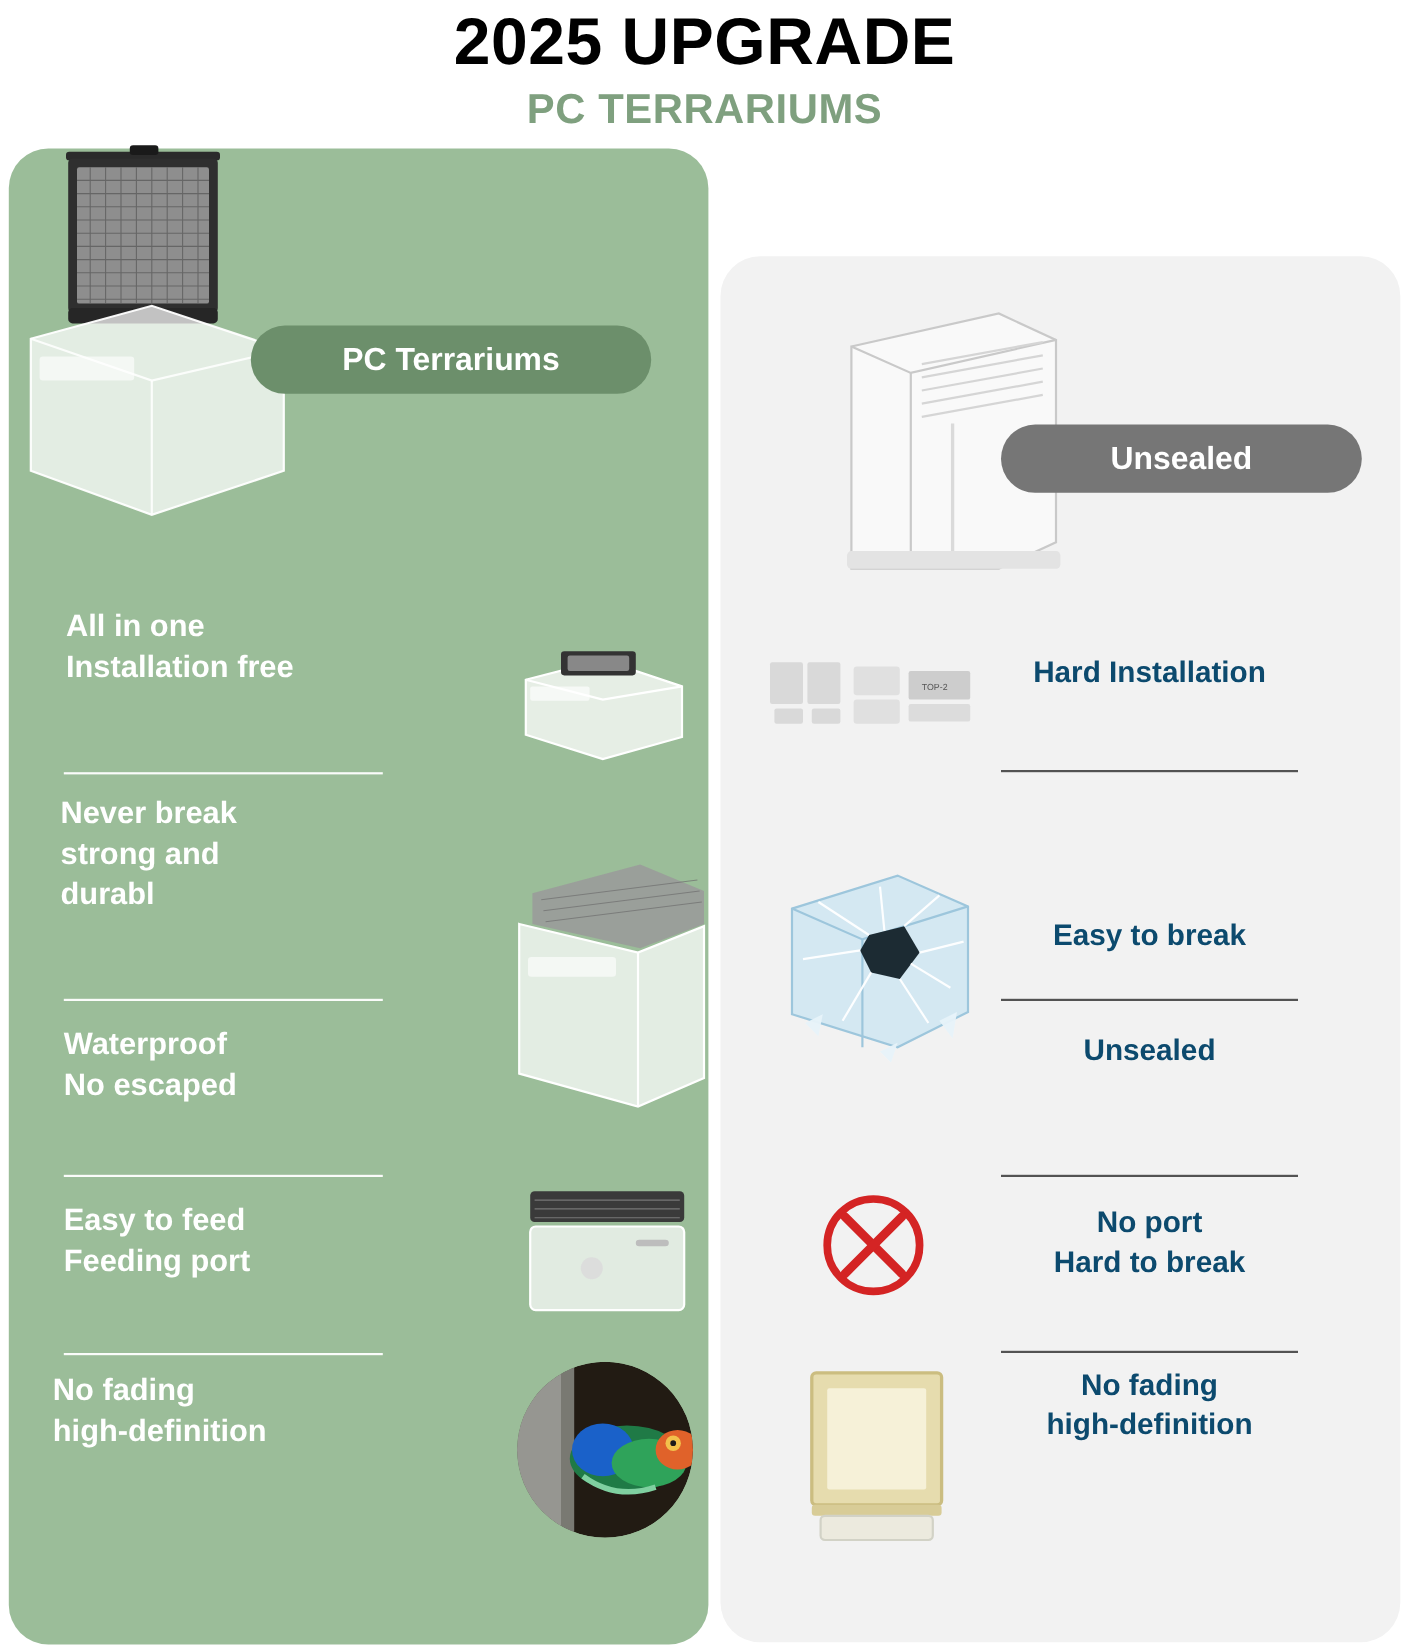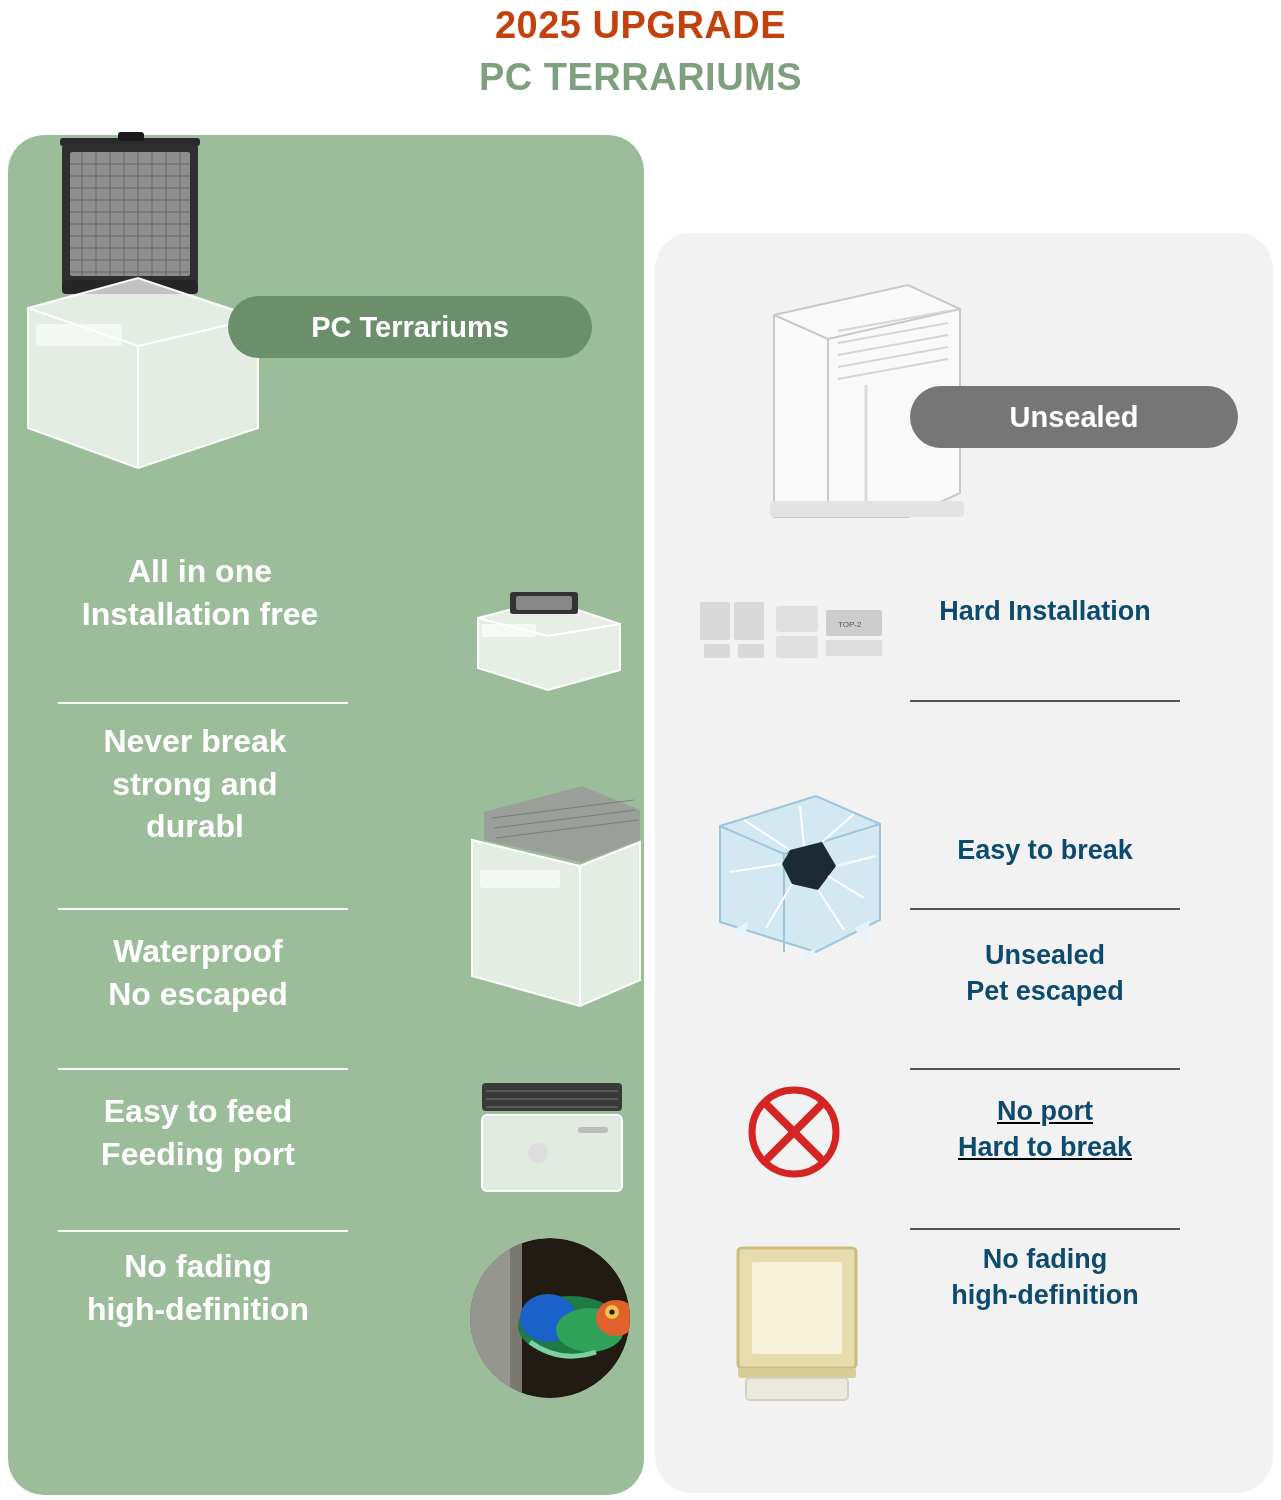--- a/index.html
+++ b/index.html
@@ -16,23 +16,23 @@
   }
 
   
   .header {
     width: 100%;
     text-align: center;
     padding-top: 6px;
     box-sizing: border-box;
   }
   .title-main {
-    font-size: 38px;
+    font-size: 60px;
     font-weight: bold;
-    color: #c2410c;
+    color: #000000;
     letter-spacing: 0.5px;
     line-height: 1.05;
     margin: 0;
   }
   .title-sub {
     font-size: 38px;
     font-weight: bold;
     color: #7fa07f;
     letter-spacing: 0.5px;
     margin: 10px 0 0 0;
@@ -103,23 +103,23 @@
 
   
   .feature-row {
     position: absolute;
     display: flex;
     align-items: center;
   }
   .feat-text-left {
     color: #ffffff;
     font-weight: bold;
-    font-size: 32px;
+    font-size: 28px;
     line-height: 1.33;
-    text-align: center;
+    text-align: left;
     width: 280px;
   }
   .feat-text-right {
     color: #0c4a6e;
     font-weight: bold;
     font-size: 27px;
     line-height: 1.33;
     text-align: center;
   }
   .divider-left {
@@ -375,33 +375,32 @@
 <div class="feature-row" style="left:900px; top:790px; width:290px;margin-top:43px;">
   <div class="feat-text-right" style="width:290px;">
     <div>Easy to break</div>
   </div>
 </div>
 <div class="divider-right" style="left:910px; top:908px; width:270px;"></div>
 
 <div class="feature-row" style="left:900px; top:938px; width:290px;">
   <div class="feat-text-right" style="width:290px;">
     <div>Unsealed</div>
-    <div>Pet escaped</div>
   </div>
 </div>
 <div class="divider-right" style="left:910px; top:1068px; width:270px;"></div>
 
 <div class="nobreak-x">
   <svg width="104" height="104" viewBox="0 0 104 104">
     <circle cx="52" cy="52" r="42" fill="none" stroke="#d42424" stroke-width="7"></circle>
     <line x1="26" y1="26" x2="78" y2="78" stroke="#d42424" stroke-width="8" stroke-linecap="round"></line>
     <line x1="78" y1="26" x2="26" y2="78" stroke="#d42424" stroke-width="8" stroke-linecap="round"></line>
   </svg>
 </div>
-<div class="feature-row" style="left:900px; top:1094px; width:290px;text-decoration:underline;">
+<div class="feature-row" style="left:900px; top:1094px; width:290px;">
   <div class="feat-text-right" style="width:290px;">
     <div>No port</div>
     <div>Hard to break</div>
   </div>
 </div>
 <div class="divider-right" style="left:910px; top:1228px; width:270px;"></div>
 
 <div class="thumb" style="left:718px; top:1240px; width:160px; height:170px;">
   <svg width="160" height="170" viewBox="0 0 160 170">
     <rect x="20" y="8" width="118" height="120" rx="4" fill="#e6dcae" stroke="#cbbd80" stroke-width="3"></rect>

